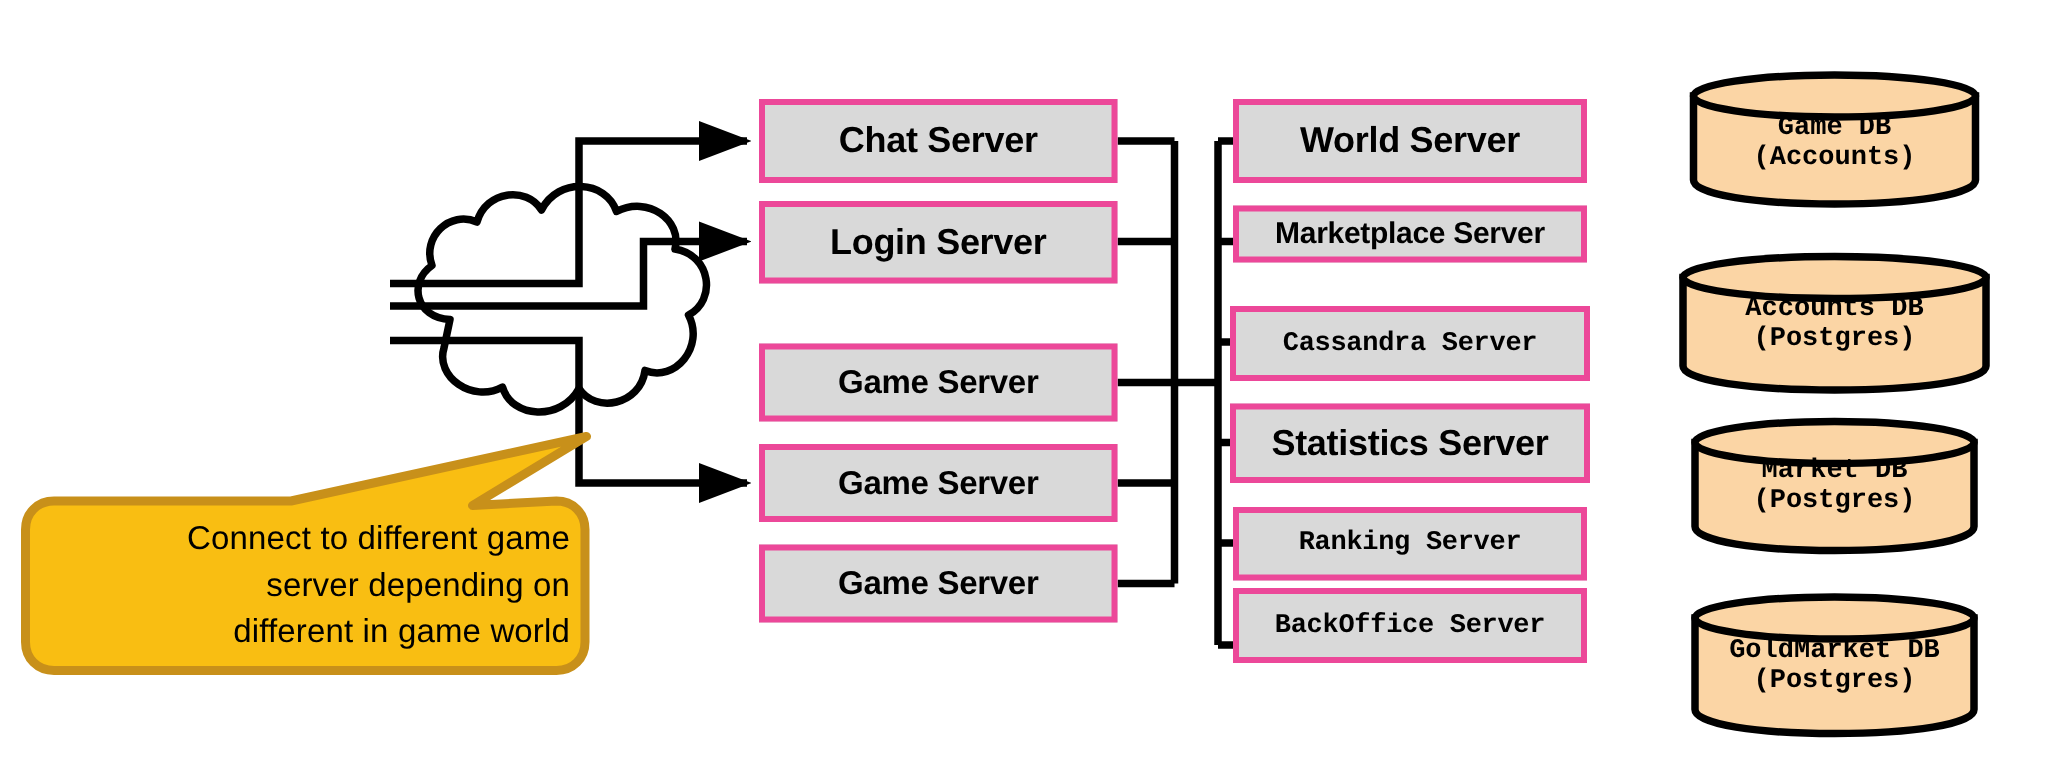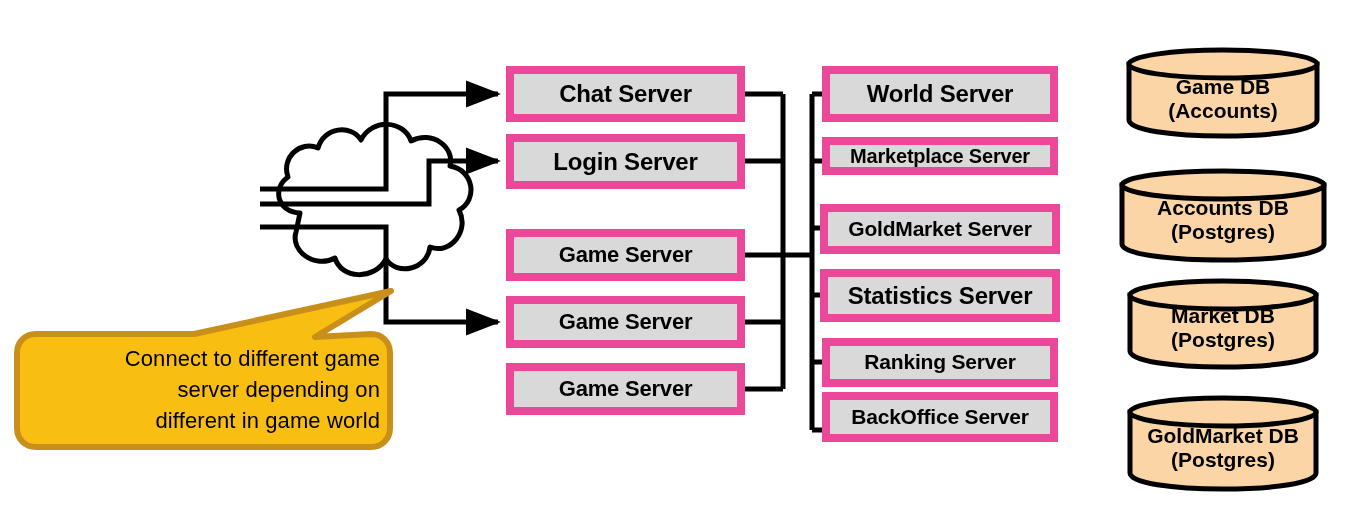--- a/index.html
+++ b/index.html
@@ -26,41 +26,41 @@
     width: 1366px;
     height: 522px;
     pointer-events: none;
   }
 
   
   .node {
     position: absolute;
     box-sizing: border-box;
     background: #d9d9d9;
-    border: 8px solid #ec4899;
+    border: 4px solid #ec4899;
     display: flex;
     align-items: center;
     justify-content: center;
     color: #000000;
     text-align: center;
     line-height: 1.05;
     z-index: 3;
   }
   .node-client {
     font-weight: 400;
     font-size: 25px;
     letter-spacing: 0.2px;
   }
   .node-server {
     font-weight: 700;
     letter-spacing: -0.2px;
   }
   .fs-24 { font-size: 24px; }
   .fs-22 { font-size: 22px; }
-  .fs-21 { font-size: 21px; }
+  .fs-21 { font-size: 18px; font-family: Liberation Mono, monospace; }
   .fs-20 { font-size: 20px; }
 
   
   .db {
     position: absolute;
     z-index: 3;
   }
   .db svg {
     position: absolute;
     left: 0;
@@ -180,21 +180,21 @@
 
   <div class="node node-server fs-24" style="left:822px; top:66px; width:236px; height:56px;">
     <span>World Server</span>
   </div>
 
   <div class="node node-server fs-20" style="left:822px; top:137px; width:236px; height:38px;">
     <span>Marketplace Server</span>
   </div>
 
   <div class="node node-server fs-21" style="left:820px; top:204px; width:240px; height:50px;">
-    <span>GoldMarket Server</span>
+    <span>Cassandra Server</span>
   </div>
 
   <div class="node node-server fs-24" style="left:820px; top:269px; width:240px; height:53px;">
     <span>Statistics Server</span>
   </div>
 
   <div class="node node-server fs-21" style="left:822px; top:338px; width:236px; height:49px;">
     <span>Ranking Server</span>
   </div>
 

